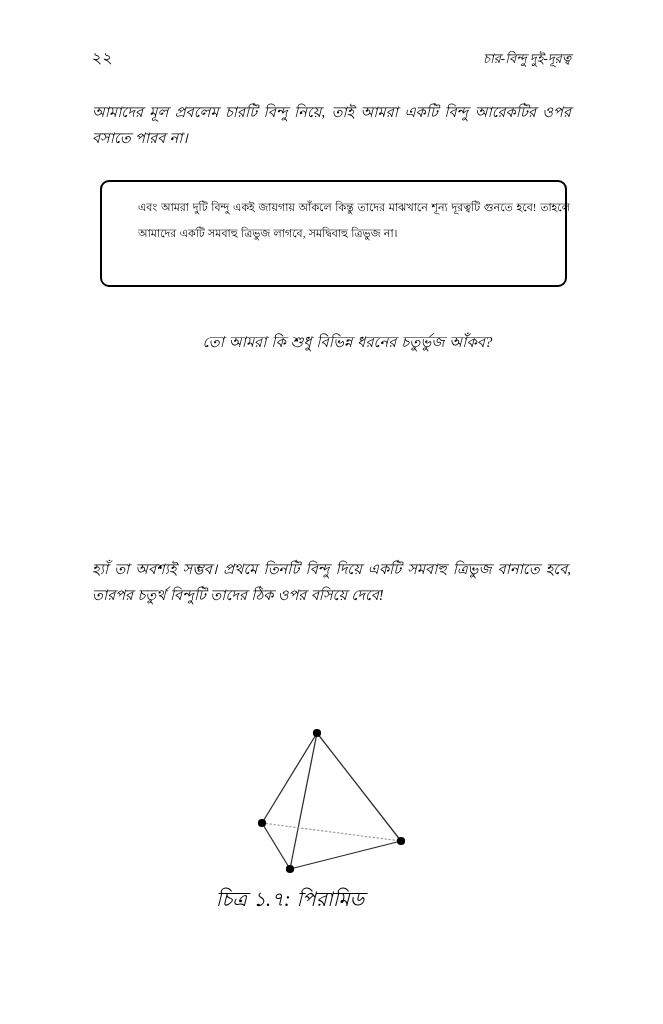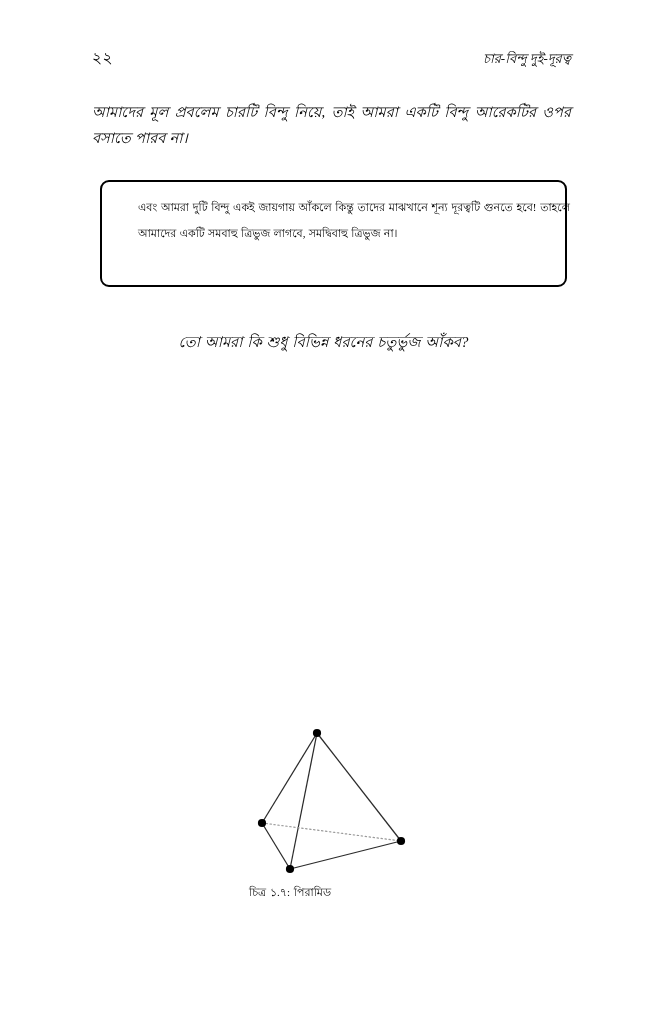--- a/index.html
+++ b/index.html
@@ -50,21 +50,21 @@
     word-spacing: 0.6px;
   }
   .body-text.last-line-left {
     text-align-last: left;
     font-style: italic;
   }
 
   
   .question-line {
     position: absolute;
-    left: 84px;
+    left: 108px;
     width: 479px;
     font-size: 14.8px;
     line-height: 25px;
     font-style: italic;
     text-align: center;
     word-spacing: 1px;
   }
 
   
   .aside-box {
@@ -131,22 +131,23 @@
   .figure-wrap svg {
     display: block;
     margin: 0 auto;
   }
   .figure-caption {
     position: absolute;
     left: 0;
     top: 884px;
     width: 580px;
     text-align: center;
-    font-size: 11px;
+    font-size: 20px;
     word-spacing: 1px;
+    font-style: italic;
   }
 </style>
 </head>
 <body>
 
 <div class="page">
 
   <div class="runhead">
     <span class="folio">২২</span>
     <span class="chaptertitle">চার-বিন্দু দুই-দূরত্ব</span>
@@ -156,20 +157,21 @@
 
   <div class="aside-box"></div>
 
 
   <div class="aside-text">এবং আমরা দুটি বিন্দু একই জায়গায় আঁকলে কিন্তু তাদের মাঝখানে শূন্য দূরত্বটি গুনতে হবে!  তাহলে আমাদের একটি সমবাহু ত্রিভুজ লাগবে, সমদ্বিবাহু ত্রিভুজ না।</div>
 
   <div class="question-line" style="top: 330px;">তো আমরা কি শুধু বিভিন্ন ধরনের চতুর্ভুজ আঁকব?</div>
 
 
 
+  <div class="body-text last-line-left" style="top: 557px;">হ্যাঁ তা অবশ্যই সম্ভব। প্রথমে তিনটি বিন্দু দিয়ে একটি সমবাহু ত্রিভুজ বানাতে হবে, তারপর চতুর্থ বিন্দুটি তাদের ঠিক ওপর বসিয়ে দেবে!</div>
 
 
   <div class="figure-wrap">
     <svg id="pyramid-svg" width="663" height="190" viewBox="0 0 663 190" xmlns="http://www.w3.org/2000/svg">
         <line x1="317" y1="15" x2="262" y2="105" stroke="#2b2b2b" stroke-width="1.25"></line>
         <line x1="317" y1="15" x2="290" y2="151" stroke="#2b2b2b" stroke-width="1.25"></line>
         <line x1="317" y1="15" x2="401" y2="123" stroke="#2b2b2b" stroke-width="1.25"></line>
         <line x1="262" y1="105" x2="290" y2="151" stroke="#2b2b2b" stroke-width="1.25"></line>
         <line x1="290" y1="151" x2="401" y2="123" stroke="#2b2b2b" stroke-width="1.25"></line>
         <line x1="262" y1="105" x2="401" y2="123" stroke="#9a9a9a" stroke-width="1.2" stroke-dasharray="1.4 2.6" stroke-linecap="round"></line>

